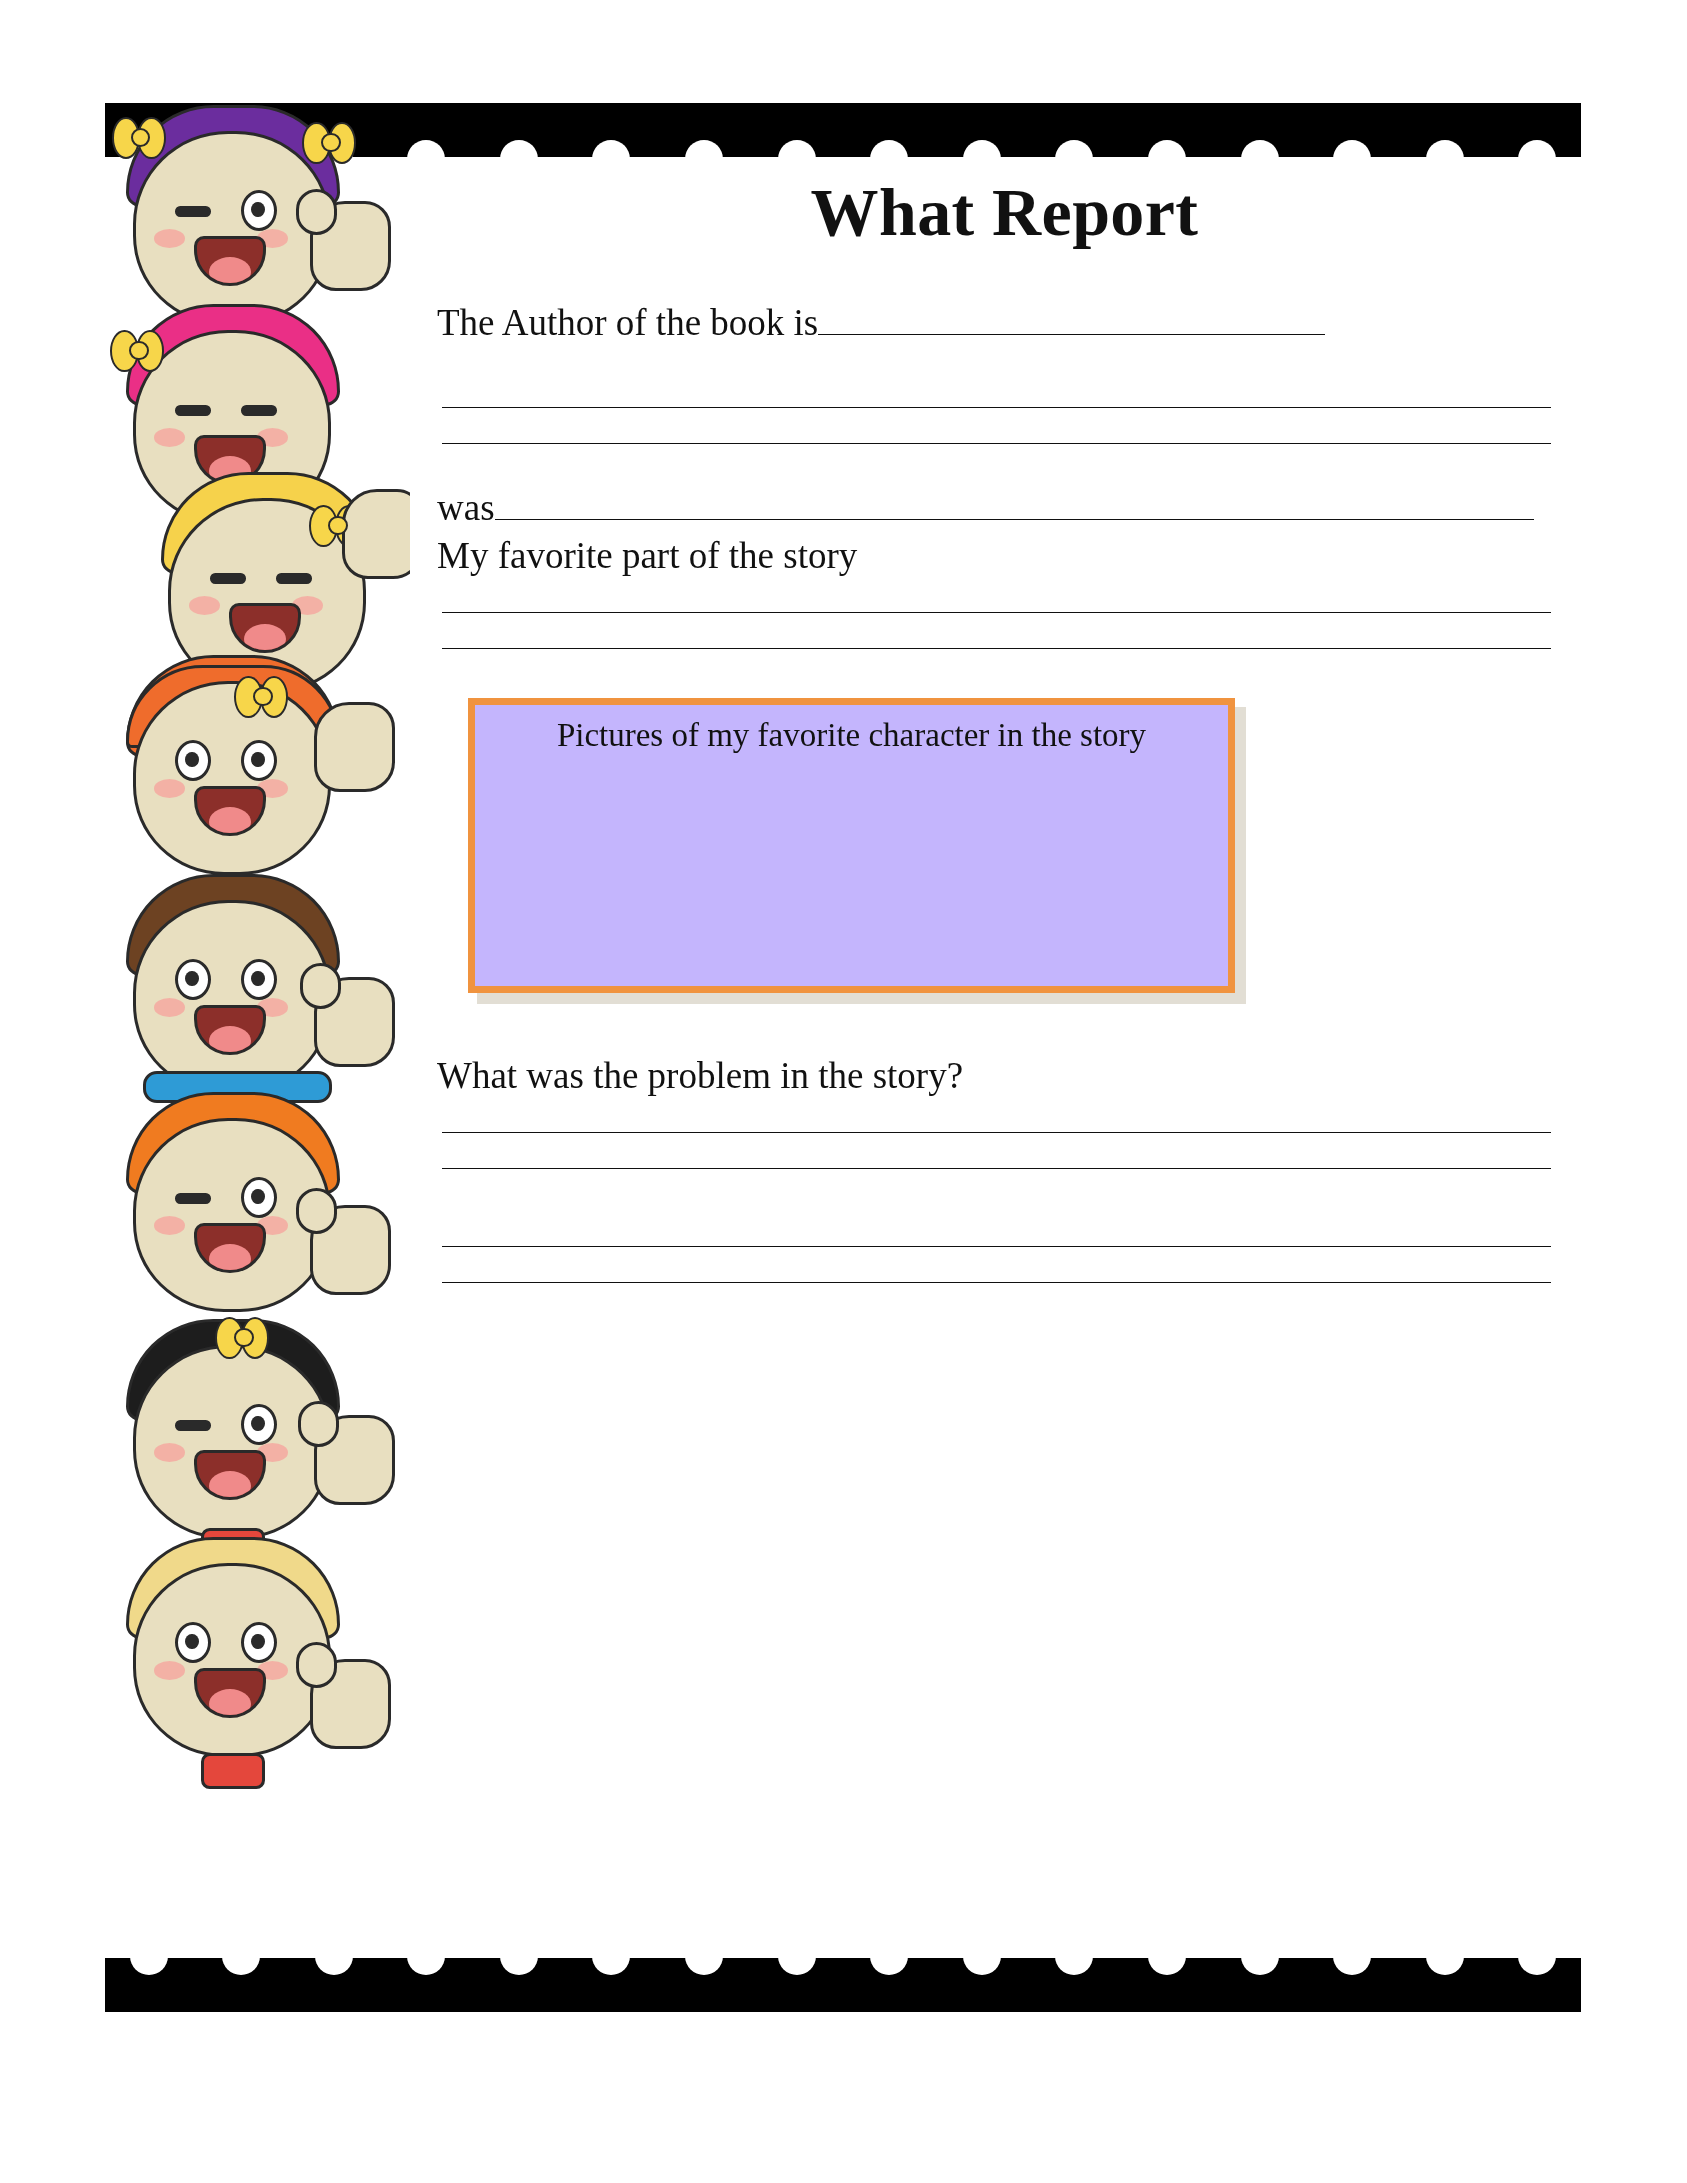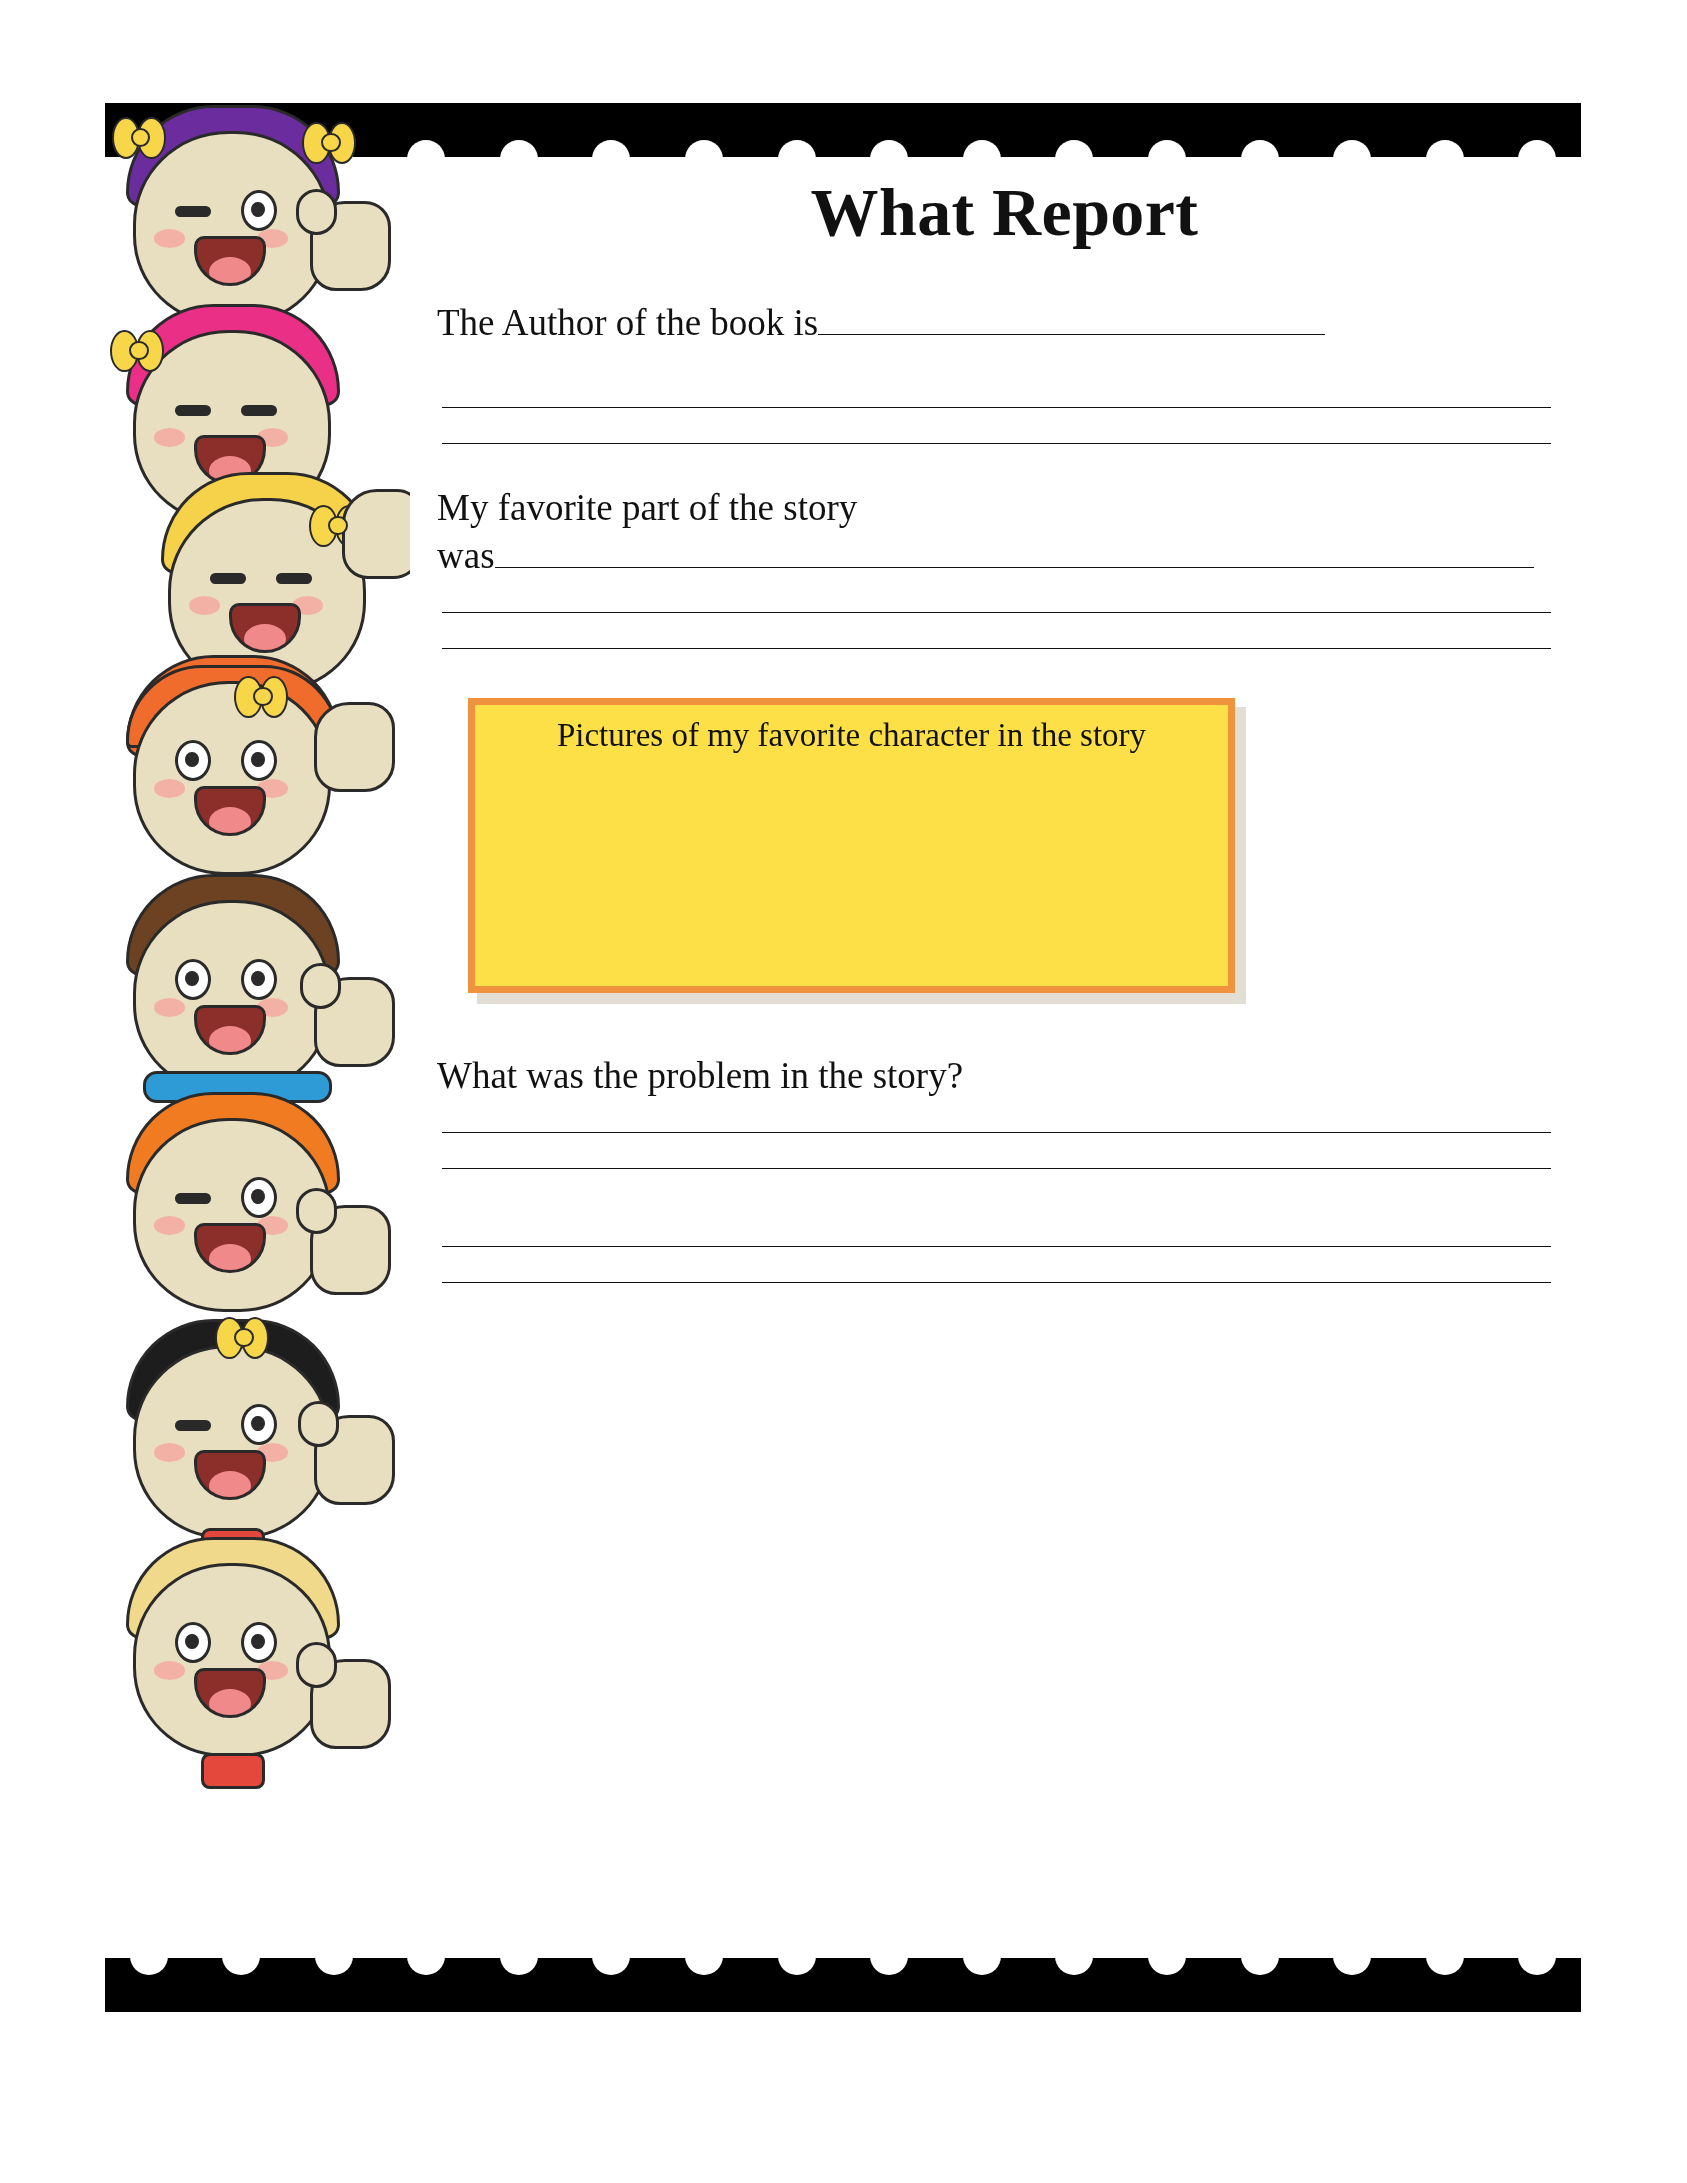--- a/index.html
+++ b/index.html
@@ -237,21 +237,21 @@
   .picbox-shadow {
     position: absolute;
     left: 8.7px; top: 8.7px;
     width: 769px; height: 297px;
     background: #e2ded4;
   }
   .picbox {
     position: relative;
     width: 753px;
     height: 281px;
-    background: #fde047;
+    background: #c4b5fd;
     border: 7.9px solid #f0933f;
     box-sizing: content-box;
   }
   .picbox-label {
     text-align: center;
     font-size: 33px;
     color: #111111;
     padding-top: 12.2px;
   }
 </style>
@@ -445,24 +445,24 @@
     </p>
 
     <div class="spacer-sm"></div>
 
     <div class="rule"></div>
     <div class="rule"></div>
 
     <div class="spacer-md"></div>
 
     <p class="q">
-      <span>My favorite part of the story</span>
+      <span>was</span><span class="fill" style="width:1039px;"></span>
     </p>
     <p class="q">
-      <span>was</span><span class="fill" style="width:1039px;"></span>
+      <span>My favorite part of the story</span>
     </p>
     <div class="rule"></div>
     <div class="rule"></div>
 
     <div class="picbox-wrap">
       <div class="picbox-shadow"></div>
       <div class="picbox">
         <div class="picbox-label">Pictures of my favorite character in the story</div>
       </div>
     </div>

